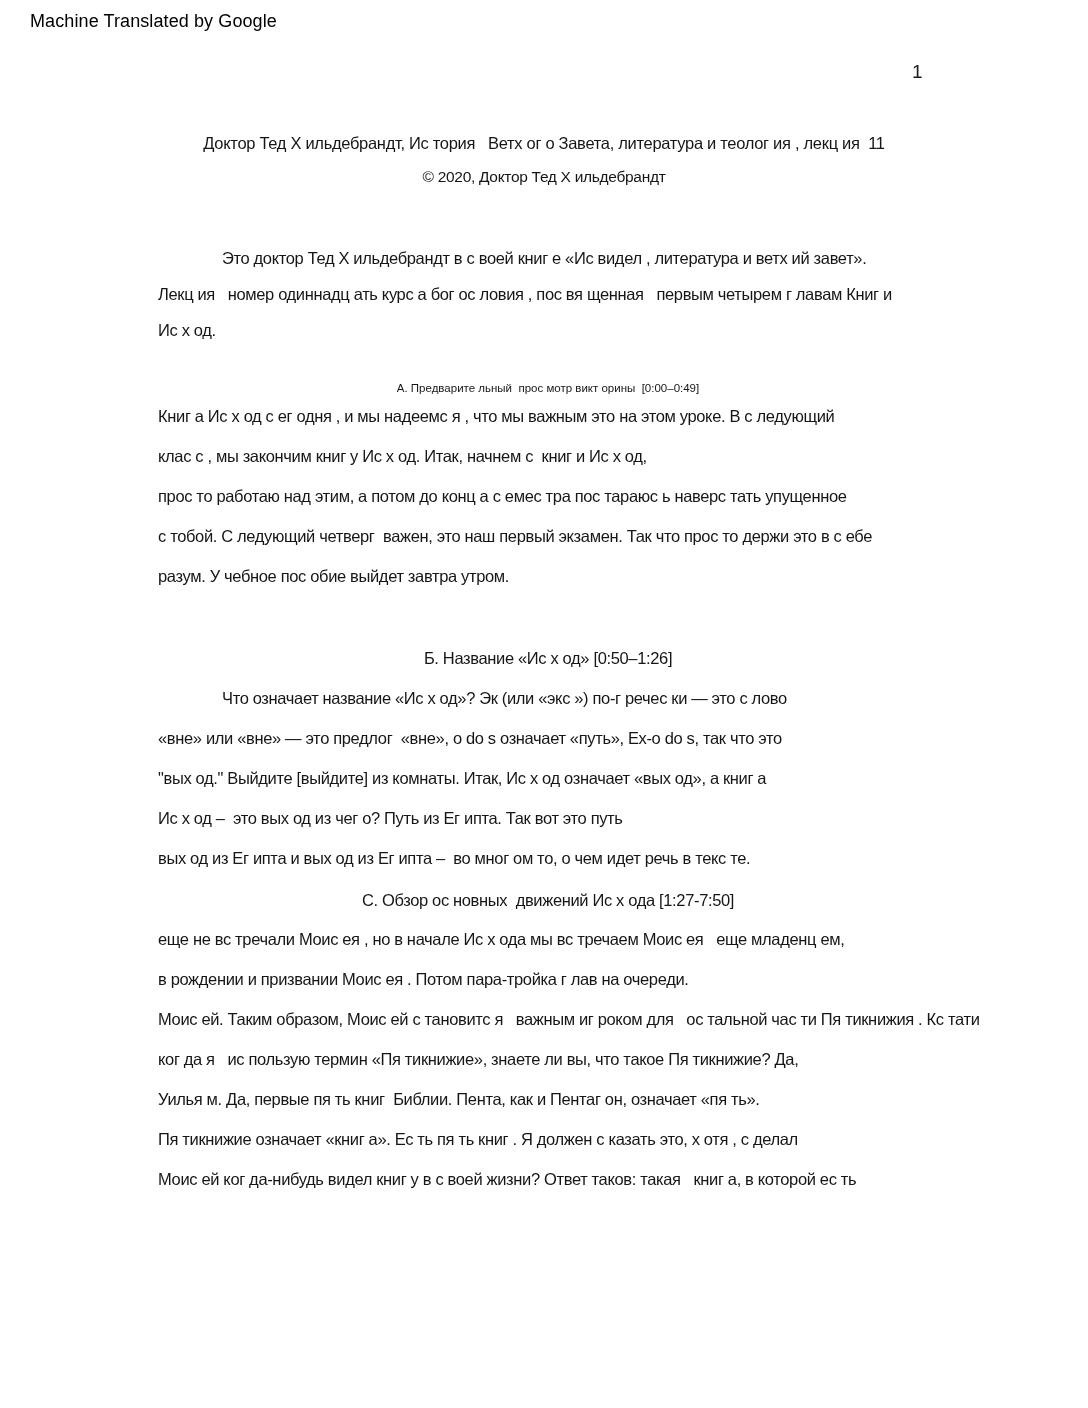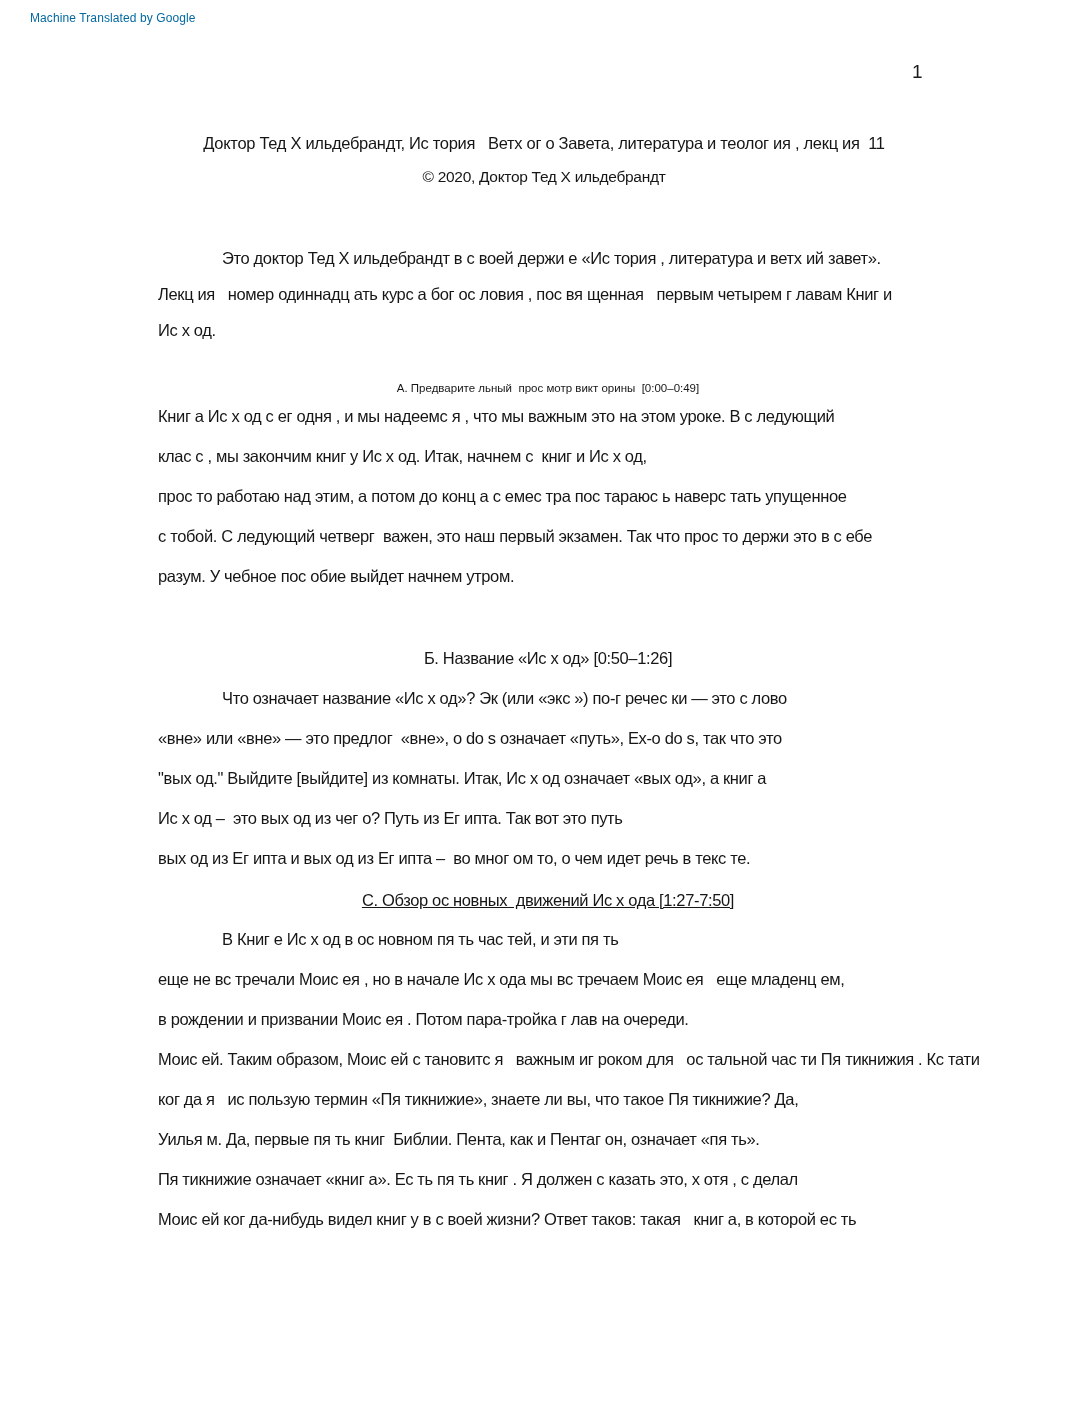--- a/index.html
+++ b/index.html
@@ -12,24 +12,24 @@
     height: 1408px;
     position: relative;
     overflow: hidden;
     font-family: "Liberation Sans", "DejaVu Sans", sans-serif;
     color: #161616;
   }
   .watermark {
     position: absolute;
     left: 30px;
     top: 11px;
-    font-size: 12px;
+    font-size: 18px;
     letter-spacing: 0.1px;
     white-space: pre;
-    color: #0369a1;
+    color: #000000;
   }
   .page-number {
     position: absolute;
     left: 912px;
     top: 61px;
     font-size: 19px;
     color: #1b1b1b;
   }
   .title-block {
     position: absolute;
@@ -78,71 +78,70 @@
     letter-spacing: 0;
     line-height: 16px;
     height: 16px;
   }
   
   #block-0 { top: 240px; }   
   #block-1 { top: 380px; }   
   #block-2 { top: 396px; }   
   #block-3 { top: 638px; }   
   #block-4 { top: 678px; }   
-  #block-5 { top: 880px; text-decoration: underline; }   
+  #block-5 { top: 880px; }   
   #block-6 { top: 919px; }   
 </style>
 </head>
 <body>
 
 <div class="watermark">Machine Translated by Google</div>
 
 <div class="page-number">1</div>
 
 <div class="title-block">
   <div class="title-line">Доктор Тед Х ильдебрандт, Ис тория   Ветх ог о Завета, литература и теолог ия , лекц ия  11</div>
   <div class="copyright-line">© 2020, Доктор Тед Х ильдебрандт</div>
 </div>
 
 <div id="block-0" class="block tight">
-    <div class="line indent">Это доктор Тед Х ильдебрандт в с воей держи е «Ис тория , литература и ветх ий завет».</div>
+    <div class="line indent">Это доктор Тед Х ильдебрандт в с воей книг е «Ис видел , литература и ветх ий завет».</div>
     <div class="line">Лекц ия   номер одиннадц ать курс а бог ос ловия , пос вя щенная   первым четырем г лавам Книг и</div>
     <div class="line">Ис х од.</div>
   </div>
 
 <div id="block-1" class="block centered small-heading">
     <div class="line">А. Предварите льный  прос мотр викт орины  [0:00–0:49]</div>
   </div>
 
 <div id="block-2" class="block">
     <div class="line">Книг а Ис х од с ег одня , и мы надеемс я , что мы важным это на этом уроке. В с ледующий</div>
     <div class="line">клас с , мы закончим книг у Ис х од. Итак, начнем с  книг и Ис х од,</div>
     <div class="line">прос то работаю над этим, а потом до конц а с емес тра пос тараюс ь наверс тать упущенное</div>
     <div class="line">с тобой. С ледующий четверг  важен, это наш первый экзамен. Так что прос то держи это в с ебе</div>
-    <div class="line">разум. У чебное пос обие выйдет начнем утром.</div>
+    <div class="line">разум. У чебное пос обие выйдет завтра утром.</div>
   </div>
 
 <div id="block-3" class="block centered">
     <div class="line">Б. Название «Ис х од» [0:50–1:26]</div>
   </div>
 
 <div id="block-4" class="block">
     <div class="line indent">Что означает название «Ис х од»? Эк (или «экс ») по-г речес ки — это с лово</div>
     <div class="line">«вне» или «вне» — это предлог  «вне», o do s означает «путь», Ex-o do s, так что это</div>
     <div class="line">"вых од." Выйдите [выйдите] из комнаты. Итак, Ис х од означает «вых од», а книг а</div>
     <div class="line">Ис х од –  это вых од из чег о? Путь из Ег ипта. Так вот это путь</div>
     <div class="line">вых од из Ег ипта и вых од из Ег ипта –  во мног ом то, о чем идет речь в текс те.</div>
   </div>
 
 <div id="block-5" class="block centered">
     <div class="line">С. Обзор ос новных  движений Ис х ода [1:27-7:50]</div>
   </div>
 
 <div id="block-6" class="block">
-    <div class="line indent">В Книг е Ис х од в ос новном пя ть час тей, и эти пя ть</div>
     <div class="line">еще не вс тречали Моис ея , но в начале Ис х ода мы вс тречаем Моис ея   еще младенц ем,</div>
     <div class="line">в рождении и призвании Моис ея . Потом пара-тройка г лав на очереди.</div>
     <div class="line">Моис ей. Таким образом, Моис ей с тановитс я   важным иг роком для   ос тальной час ти Пя тикнижия . Кс тати</div>
     <div class="line">ког да я   ис пользую термин «Пя тикнижие», знаете ли вы, что такое Пя тикнижие? Да,</div>
     <div class="line">Уилья м. Да, первые пя ть книг  Библии. Пента, как и Пентаг он, означает «пя ть».</div>
     <div class="line">Пя тикнижие означает «книг а». Ес ть пя ть книг . Я должен с казать это, х отя , с делал</div>
     <div class="line">Моис ей ког да-нибудь видел книг у в с воей жизни? Ответ таков: такая   книг а, в которой ес ть</div>
   </div>
 
 </body></html>

